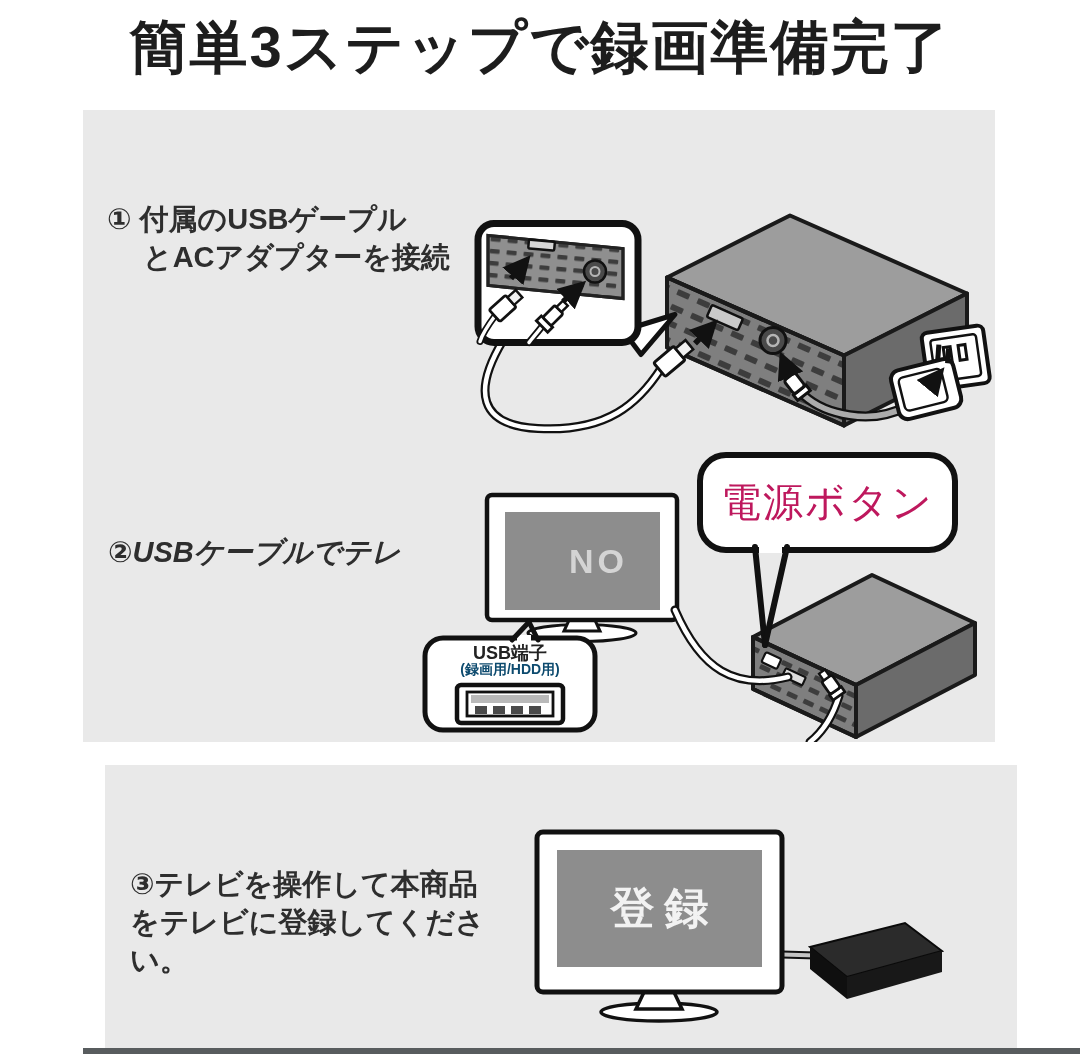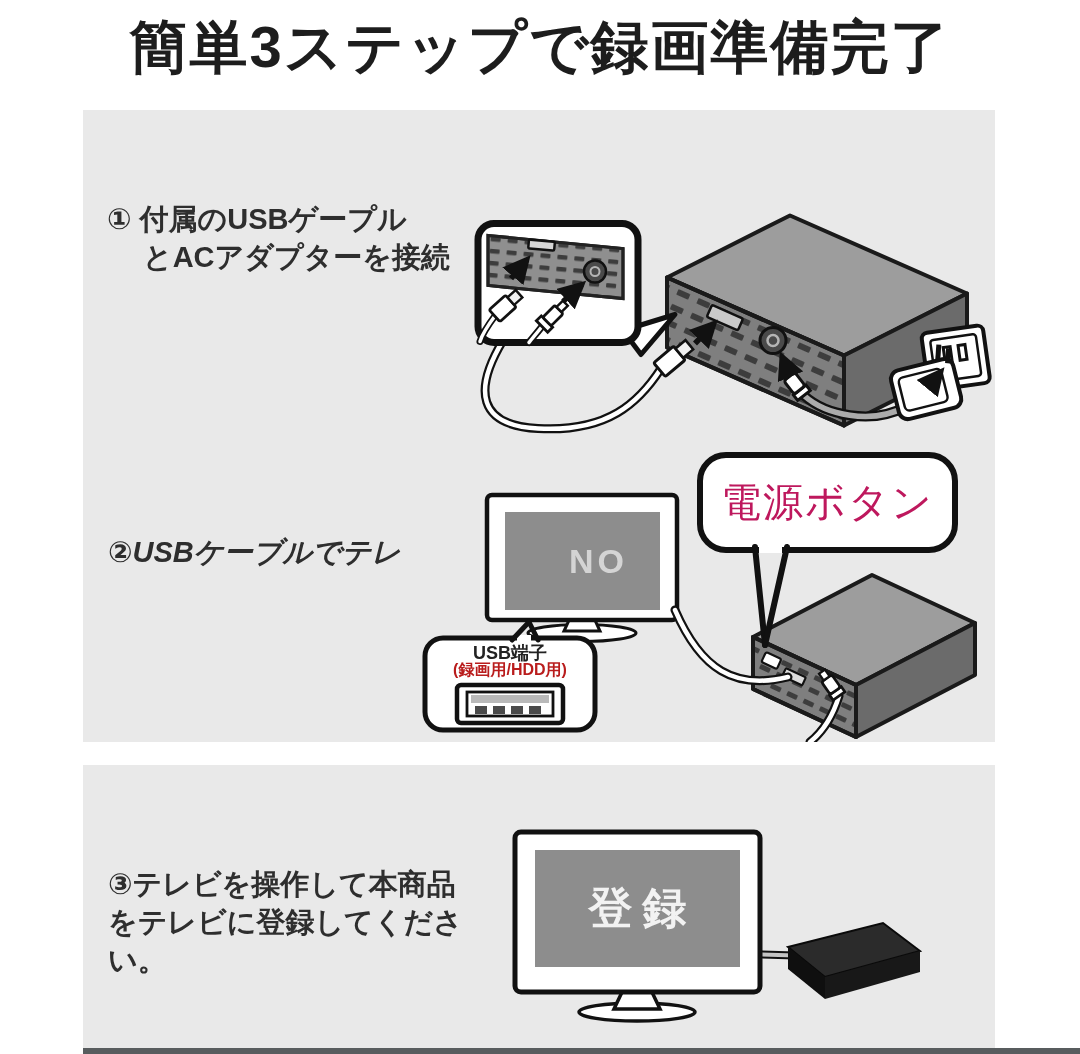--- a/index.html
+++ b/index.html
@@ -4,40 +4,40 @@
 <style>
   html,body{margin:0;padding:0;background:#ffffff;}
   body{width:1080px;height:1054px;position:relative;overflow:hidden;
        font-family:"Liberation Sans","DejaVu Sans",sans-serif;}
   .page-title{position:absolute;top:0;left:0;width:1080px;height:96px;
       display:flex;align-items:center;justify-content:center;
       font-size:58px;font-weight:900;letter-spacing:2px;color:#1d1d1d;white-space:nowrap;}
   .panel{position:absolute;left:83px;width:912px;background:#e9e9e9;}
   #panel1{top:110px;height:364px;}
   #panel2{top:438px;height:304px;}
-  #panel3{top:765px;height:283px;}
+  #panel3{top:765px;height:283px;margin-left:22px;}
   .ill{position:absolute;left:0;top:0;width:100%;height:100%;}
   .step-text{position:absolute;z-index:3;font-weight:700;color:#2e2e2e;
       font-size:29px;line-height:38px;white-space:nowrap;}
   .step-text span{display:block;}
   #panel1 .step-text{left:24px;top:90px;}
   #panel1 .step-text .indent{padding-left:36px;}
   #panel2 .step-text{left:25px;top:95px;font-style:italic;}
   #panel3 .step-text{left:25px;top:100px;}
   .overlay{position:absolute;z-index:3;display:flex;align-items:center;justify-content:center;}
   .tv-text-no{left:422px;top:74px;width:155px;height:98px;
       font-size:34px;font-weight:800;letter-spacing:4px;color:#d4d4d4;margin-left:16px;}
   .tv-text-reg{left:452px;top:85px;width:205px;height:117px;
       font-size:44px;font-weight:800;letter-spacing:10px;padding-left:10px;box-sizing:border-box;color:#f2f2f2;text-align:right;}
   .bubble-text{left:617px;top:17px;width:255px;height:95px;
       font-size:40px;font-weight:400;letter-spacing:2px;color:#be185d;}
   .usb-title{left:342px;top:206px;width:170px;height:18px;
       font-size:18px;font-weight:800;color:#222;}
   .usb-sub{left:342px;top:224px;width:170px;height:16px;
-      font-size:16px;font-weight:700;color:#b91c1c;}
+      font-size:14px;font-weight:700;color:#0c4a6e;}
   .bottom-strip{position:absolute;left:83px;top:1048px;width:997px;height:6px;background:#585c5e;}
 </style>
 </head>
 <body>
 
 <div class="page-title">簡単3ステップで録画準備完了</div>
 
 <div class="panel" id="panel1">
   <div class="step-text">
     <span>① 付属のUSBゲープル</span>

